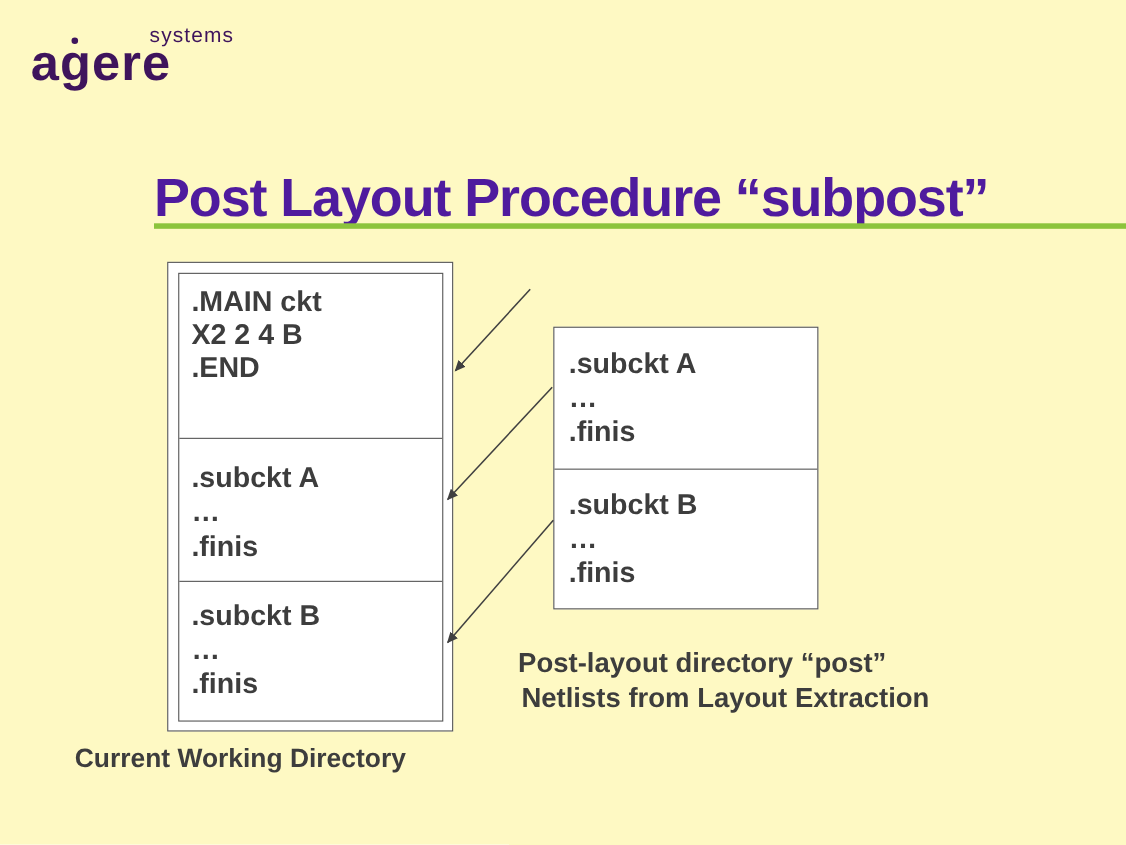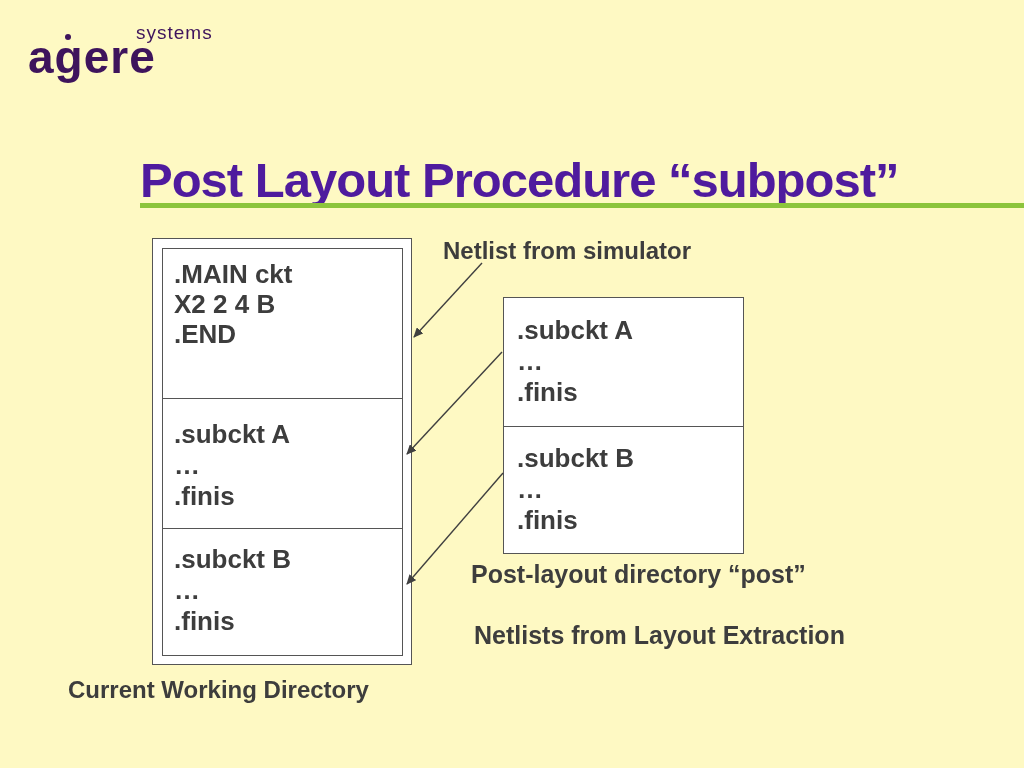--- a/index.html
+++ b/index.html
@@ -73,21 +73,21 @@
     font-size: 26px; font-weight: bold; color: #3d3d3d;
     line-height: 30px; white-space: nowrap;
   }
   .s2 .box-line, .s3 .box-line, .right-box .box-line { line-height: 31px; }
 
   
   .lbl {
     position: absolute; font-weight: bold; color: #3d3d3d; white-space: nowrap;
   }
   .lbl-netlist-sim { left: 443px; top: 237px; font-size: 24px; }
-  .lbl-post-dir { left: 471px; top: 560px; font-size: 25px; }
+  .lbl-post-dir { left: 471px; top: 589px; font-size: 25px; }
   .lbl-netlists-extraction { left: 474px; top: 621px; font-size: 25px; }
   .lbl-cwd { left: 68px; top: 676px; font-size: 24px; }
 
   
   .arrows { position: absolute; left: 0; top: 0; width: 1024px; height: 768px; pointer-events: none; }
 </style>
 </head>
 <body>
 
 <div class="slide">
@@ -126,21 +126,20 @@
       <div class="box-line">…</div>
       <div class="box-line">.finis</div>
     </div>
     <div class="section s2">
       <div class="box-line">.subckt B</div>
       <div class="box-line">…</div>
       <div class="box-line">.finis</div>
     </div>
   </div>
 
-  <div class="lbl lbl-netlist-sim">Netlist from simulator</div>
   <div class="lbl lbl-post-dir">Post-layout directory “post”</div>
   <div class="lbl lbl-netlists-extraction">Netlists from Layout Extraction</div>
   <div class="lbl lbl-cwd">Current Working Directory</div>
 
   <svg class="arrows" viewBox="0 0 1024 768" xmlns="http://www.w3.org/2000/svg">
     <defs>
       <marker id="ah" markerWidth="11" markerHeight="9" refX="9" refY="4.5" orient="auto" markerUnits="userSpaceOnUse">
         <path d="M0,0 L10,4.5 L0,9 z" fill="#404040"></path>
       </marker>
     </defs>

